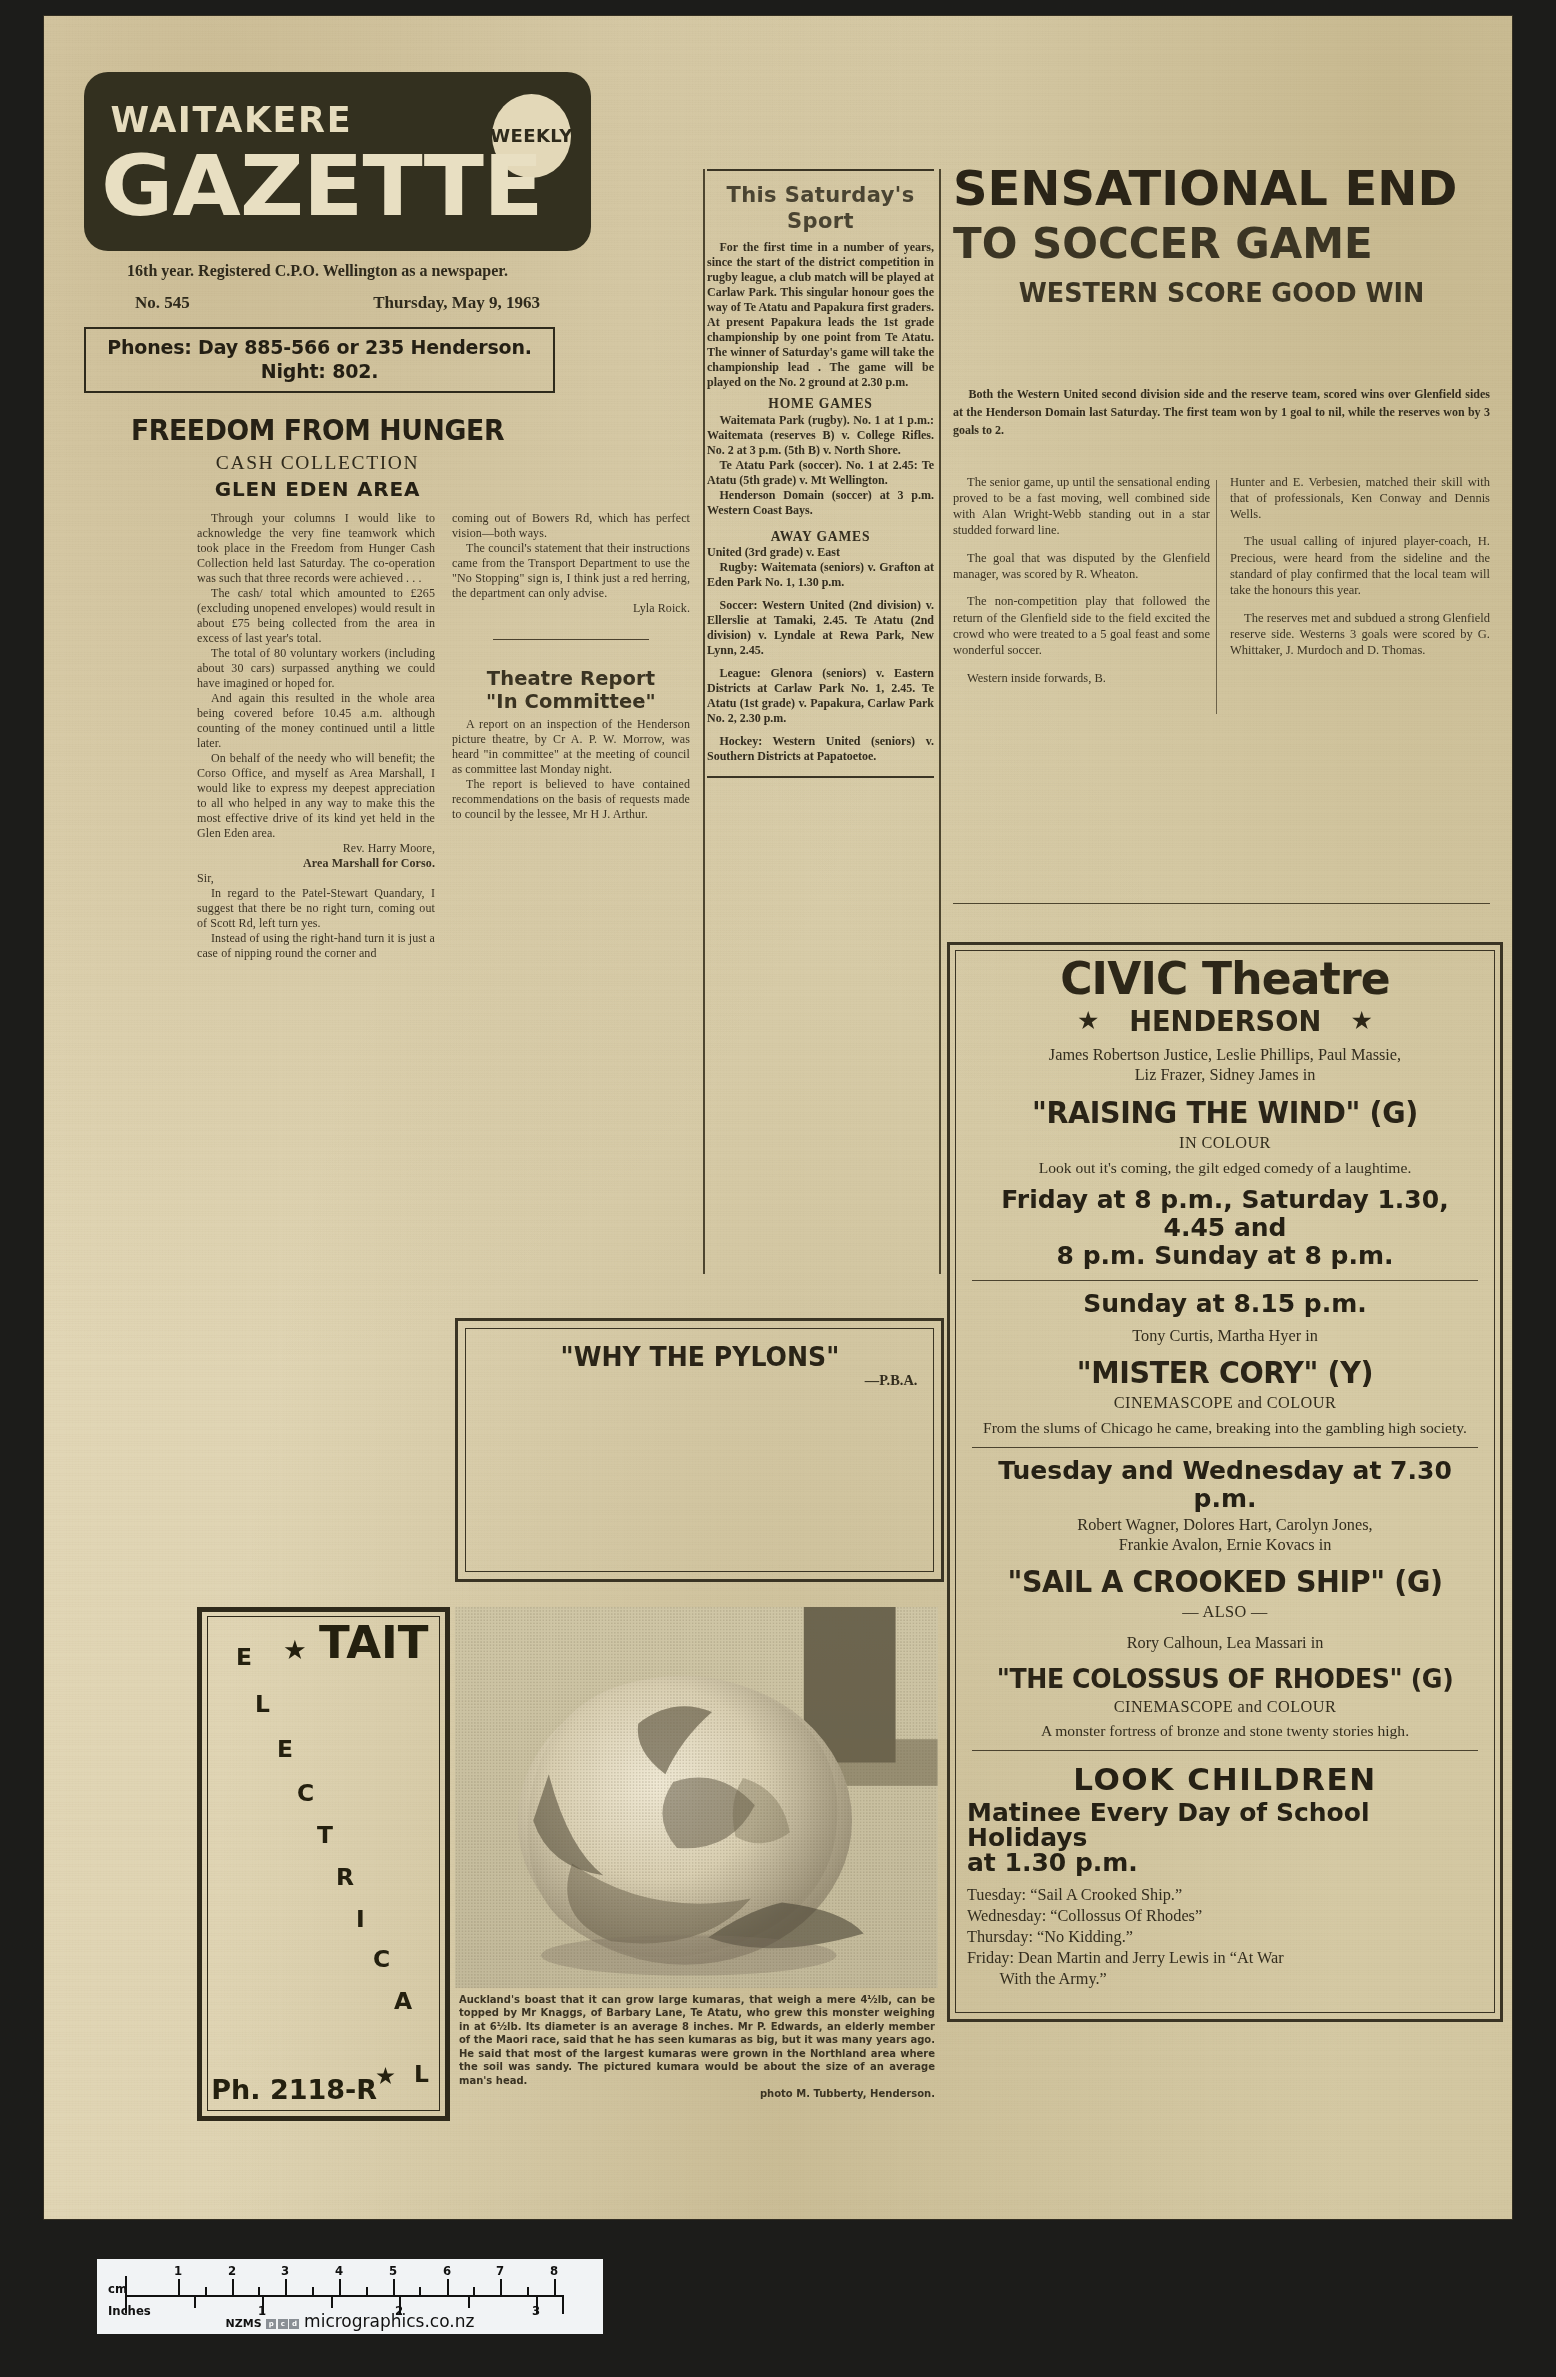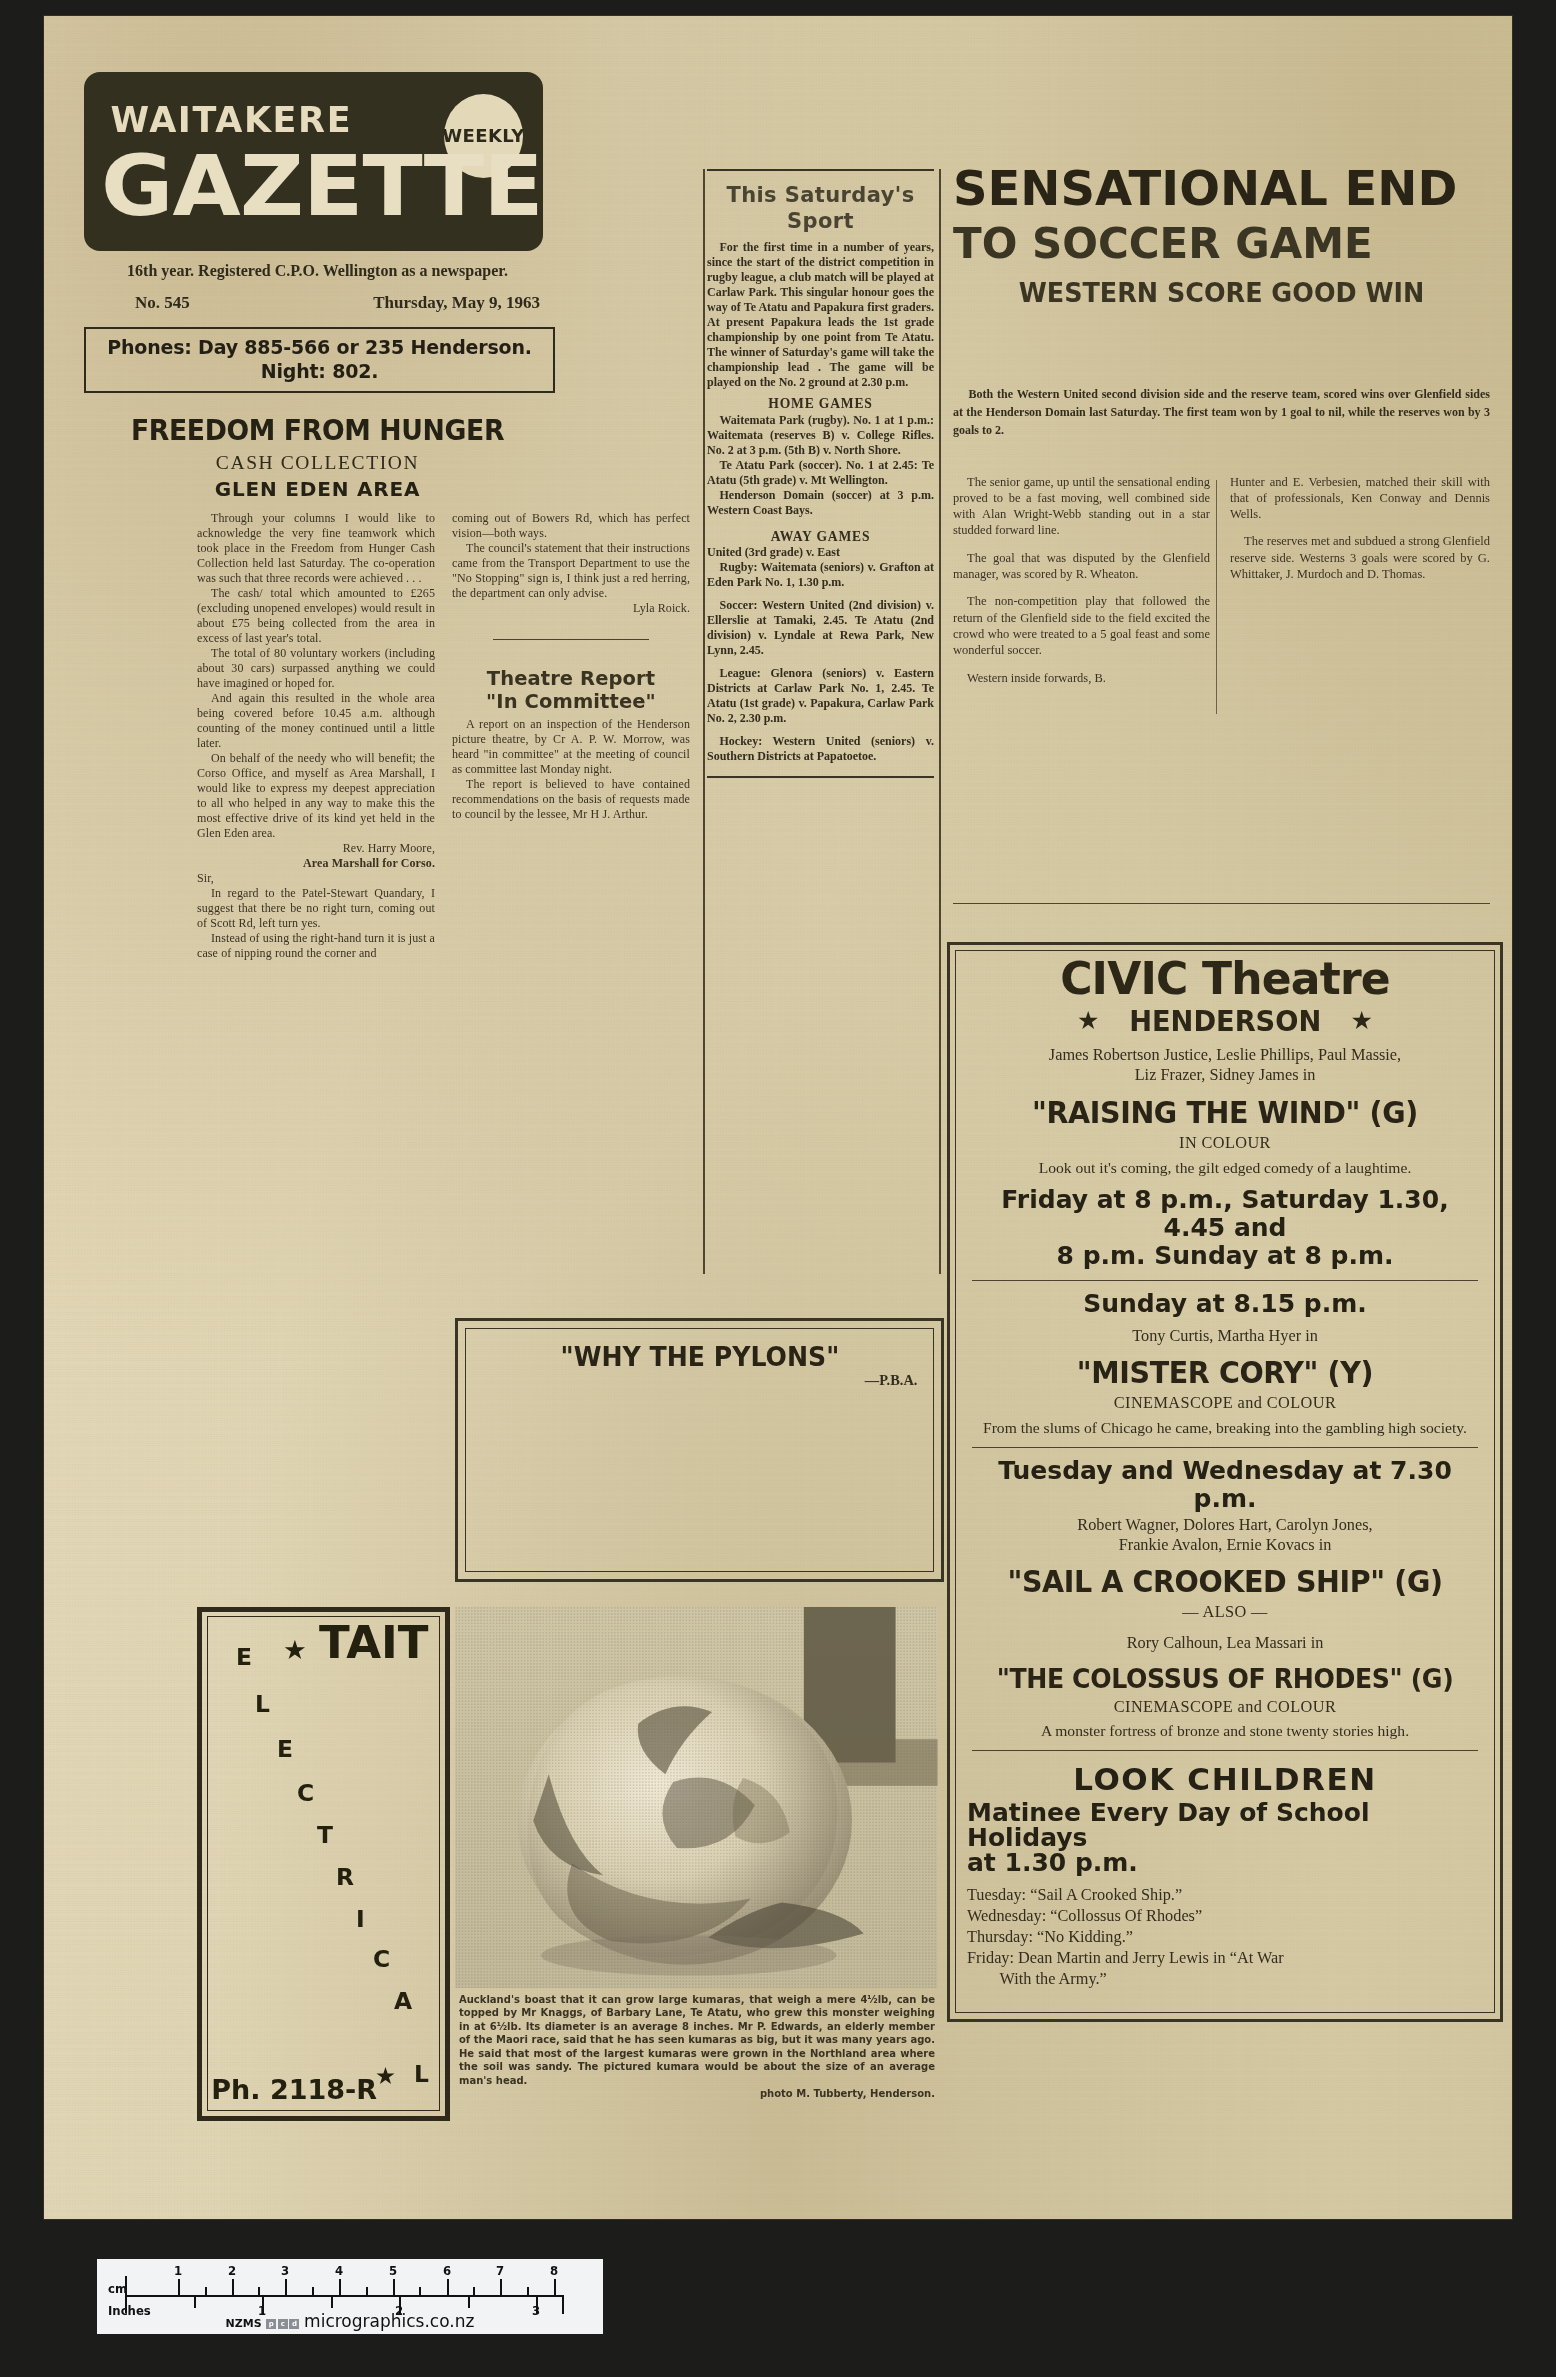--- a/index.html
+++ b/index.html
@@ -21,22 +21,22 @@
       repeating-linear-gradient(90deg,rgba(120,100,60,.05) 0 0.8px,rgba(0,0,0,0) 0.8px 3.1px);}
 
   
   .col{position:absolute;}
   .body-txt{font-family:"Liberation Serif",serif;font-size:12px;line-height:15px;
     text-align:justify;color:#3a3223;letter-spacing:0.1px;}
   .body-txt p{margin:0 0 0 0;text-indent:14px;}
   .rule{height:1.6px;background:#4a412e;}
 
   
-  #masthead-box{position:absolute;left:40px;top:56px;width:459px;height:179px;
-    background:#33301f;border-radius:16px;}
+  #masthead-box{position:absolute;left:40px;top:56px;width:507px;height:179px;
+    background:#33301f;border-radius:24px;}
   #masthead-box .mh-title{position:absolute;left:26.5px;top:28px;font-family:"DejaVu Sans",sans-serif;
     font-weight:700;font-size:35px;letter-spacing:1.6px;color:#e6dcbd;}
   #masthead-box .mh-gaz{position:absolute;left:17px;top:72px;font-family:"DejaVu Sans",sans-serif;
     font-weight:700;font-size:84px;line-height:84px;letter-spacing:-0.8px;color:#e8dfc2;
     transform:scaleX(1.05);transform-origin:left top;}
   #masthead-box .mh-badge{position:absolute;right:20px;top:22px;width:79px;height:84px;border-radius:50%;
     background:#e3d8b8;display:flex;align-items:center;justify-content:center;}
   #masthead-box .mh-badge span{font-family:"DejaVu Sans",sans-serif;font-weight:700;font-size:18px;
     letter-spacing:0.4px;color:#2e2a1b;}
 
@@ -248,20 +248,21 @@
 
     <div id="art-divider"></div>
     <div class="art-txt" id="art-c1">
       <p>The senior game, up until the sensational ending proved to be a fast moving, well combined side with Alan Wright-Webb standing out in a star studded forward line.</p>
       <p>The goal that was disputed by the Glenfield manager, was scored by R. Wheaton.</p>
       <p>The non-competition play that followed the return of the Glenfield side to the field excited the crowd who were treated to a 5 goal feast and some wonderful soccer.</p>
       <p>Western inside forwards, B.</p>
     </div>
     <div class="art-txt" id="art-c2">
       <p style="text-indent:0">Hunter and E. Verbesien, matched their skill with that of professionals, Ken Conway and Dennis Wells.</p>
+      <p>The usual calling of injured player-coach, H. Precious, were heard from the sideline and the standard of play confirmed that the local team will take the honours this year.</p>
       <p>The reserves met and subdued a strong Glenfield reserve side. Westerns 3 goals were scored by G. Whittaker, J. Murdoch and D. Thomas.</p>
     </div>
     <div style="position:absolute;left:909px;top:887px;width:537px;height:1.6px;background:#4d452f;"></div>
 
     <div id="civic">
       <div class="inner"></div>
       <div class="civ-pad">
         <div class="civ-title">CIVIC Theatre</div>
         <div class="civ-hend-row">
           <span class="star">★</span>

